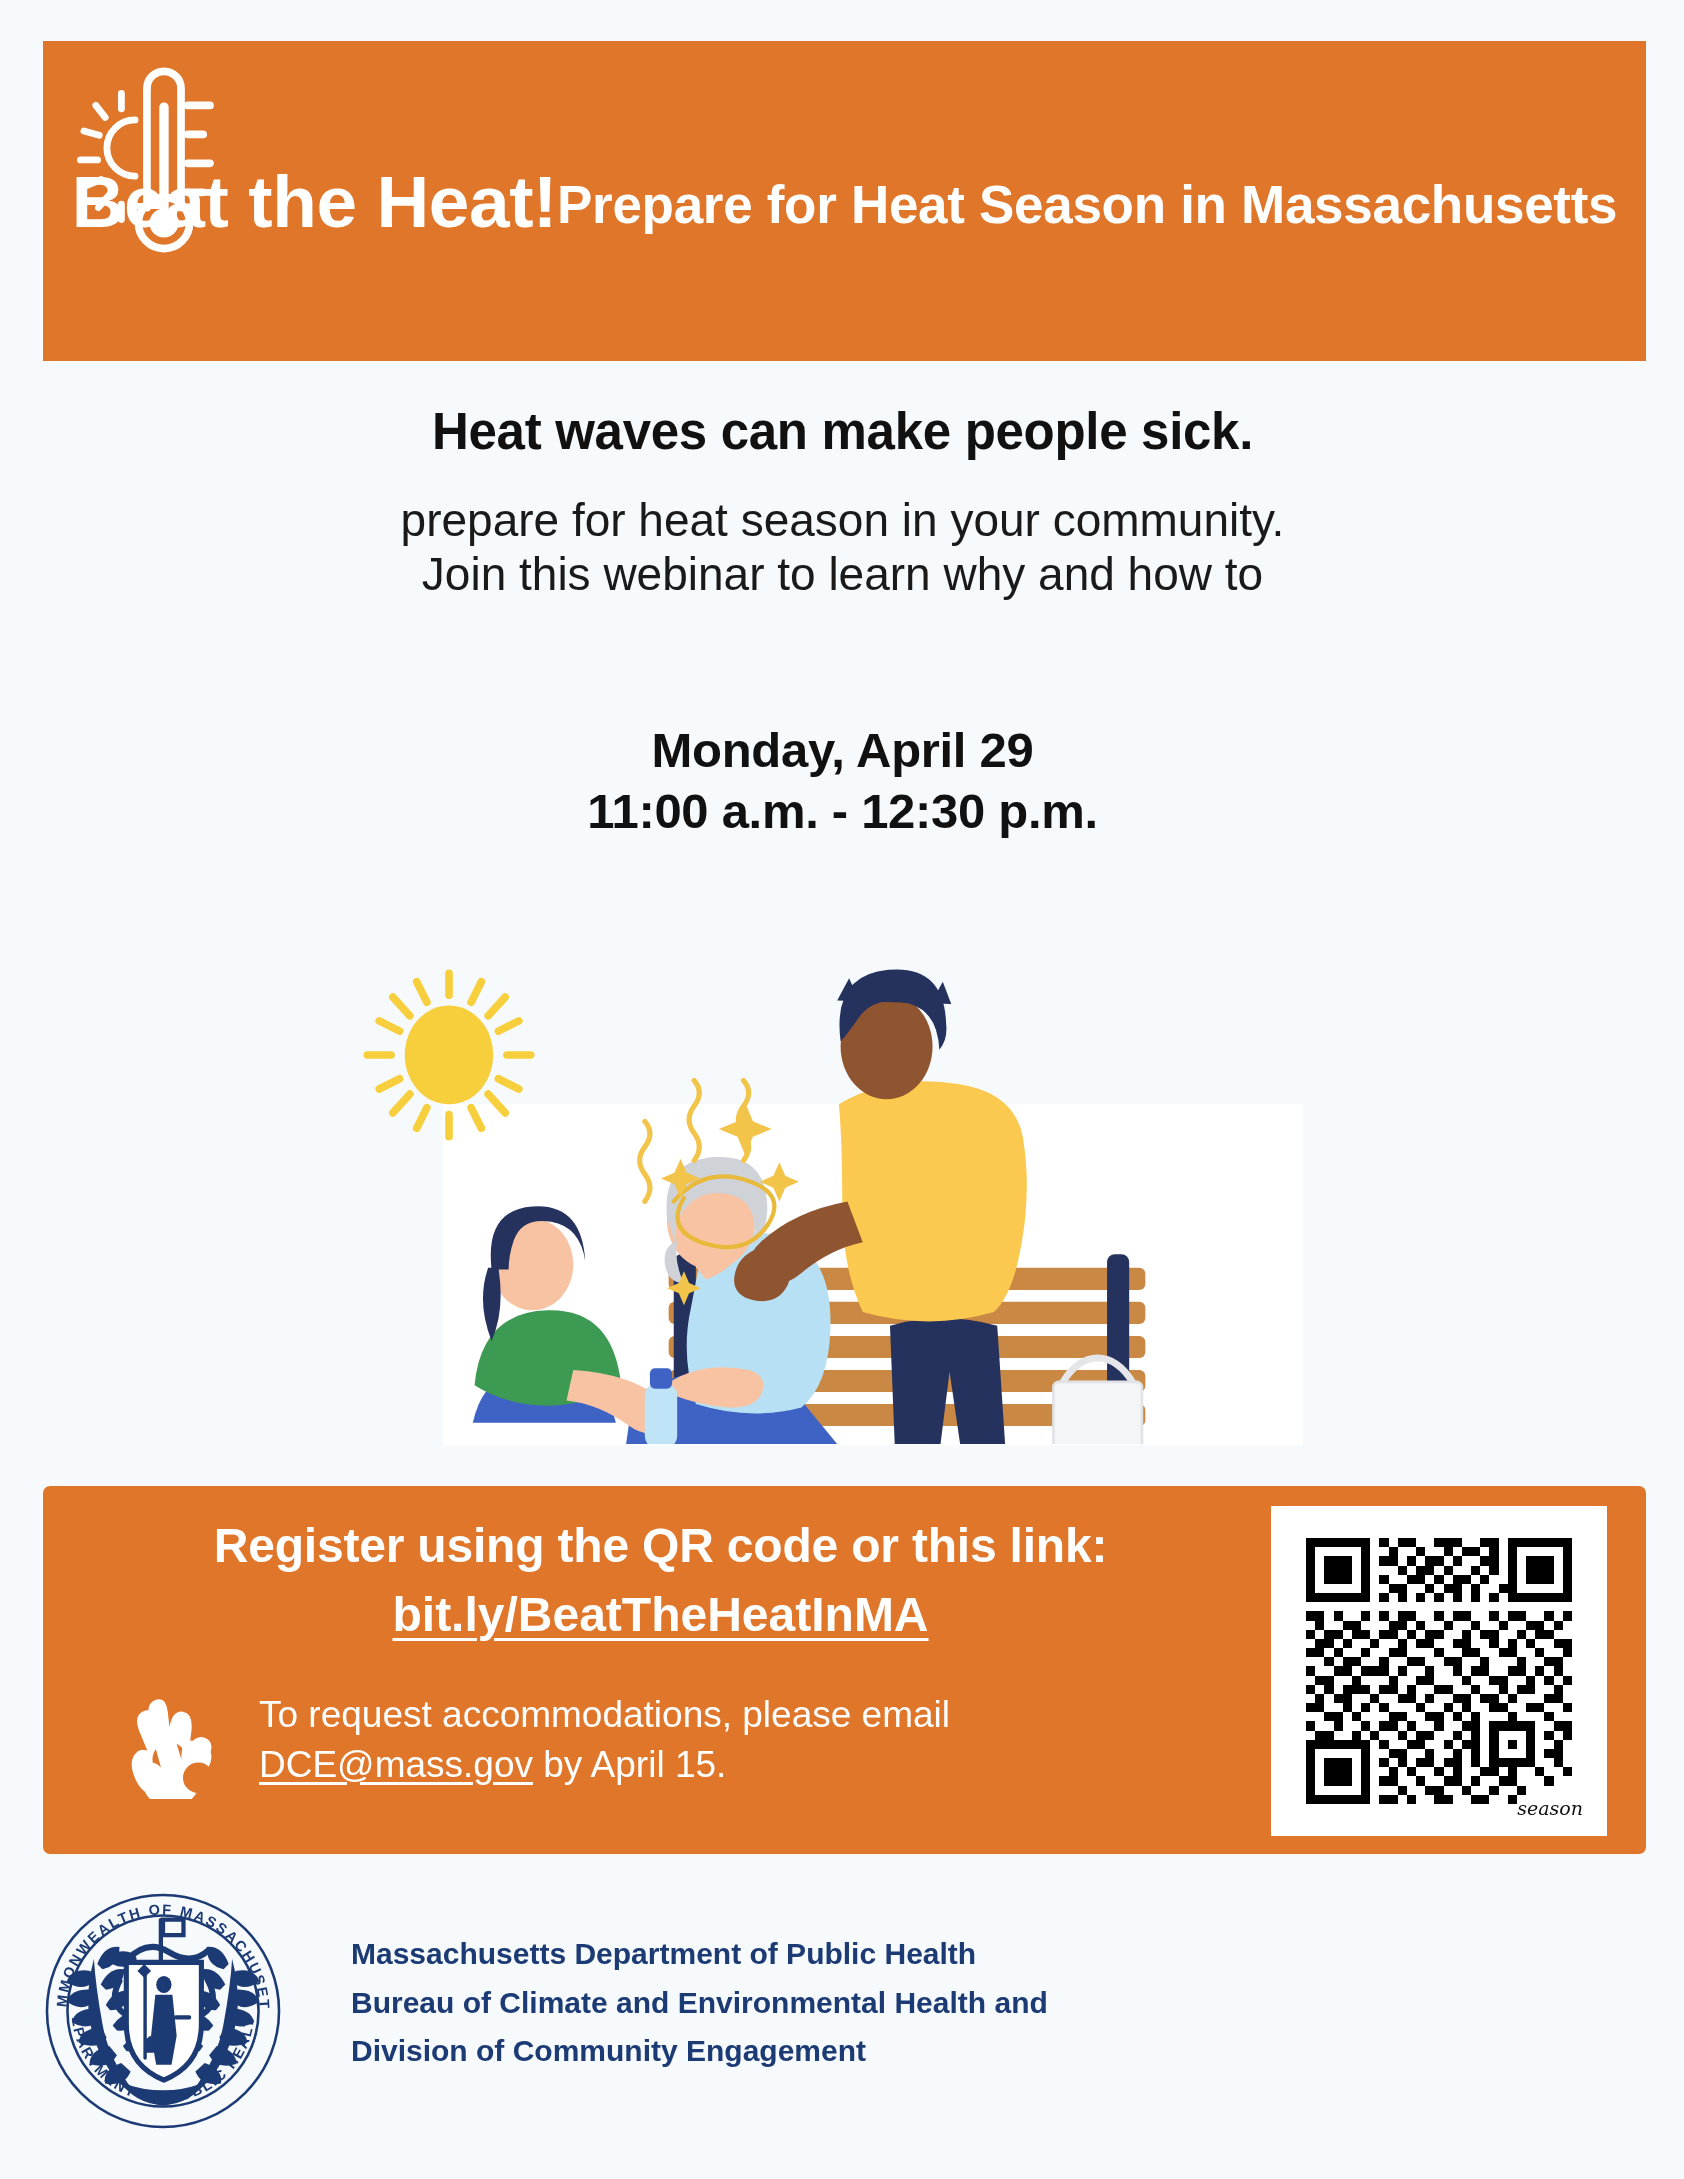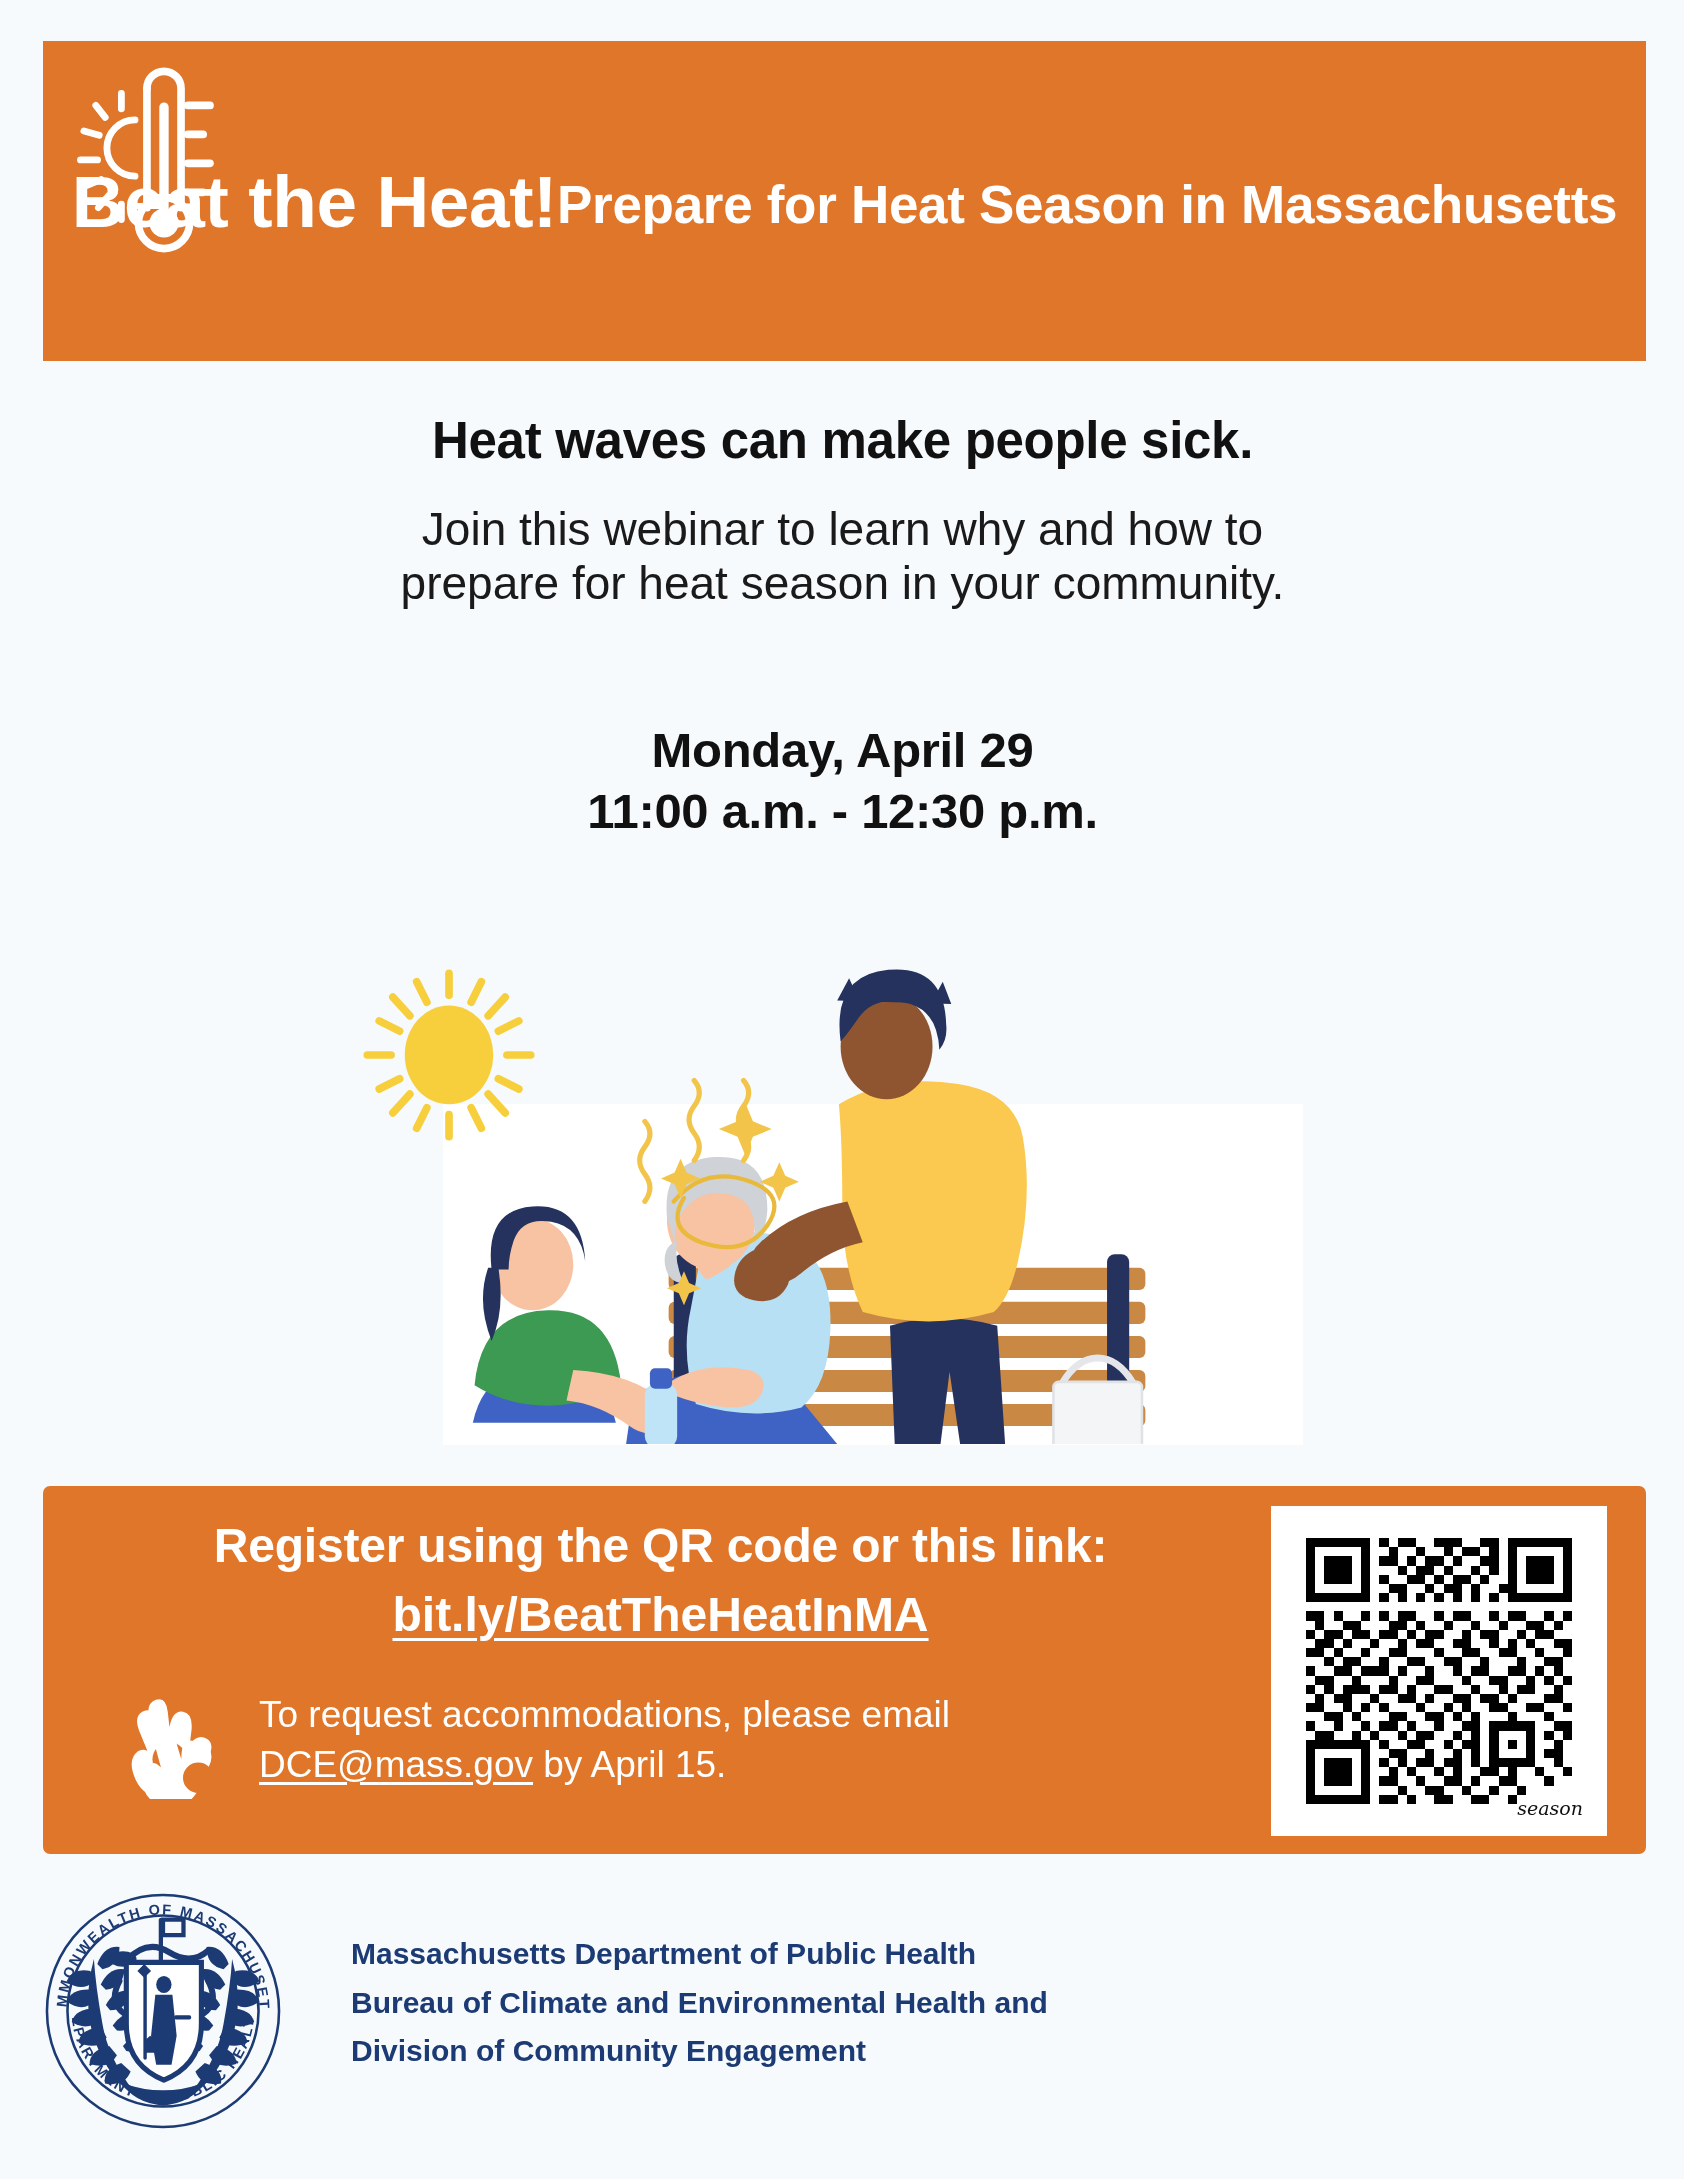--- a/index.html
+++ b/index.html
@@ -69,21 +69,21 @@
     position: absolute;
     left: 0;
     top: 402px;
     width: 1685px;
     text-align: center;
   }
   .headline {
     font-size: 51px;
     font-weight: bold;
     color: #111111;
-    margin: 9px 0 32px 0;
+    margin: 0 0 32px 0;
     letter-spacing: -0.3px;
   }
   .lede {
     font-size: 46px;
     font-weight: 400;
     color: #1a1a1a;
     line-height: 1.18;
     margin: 0;
   }
   .lede-line { display: block; }
@@ -278,22 +278,22 @@
 
   <div class="header-texts">
     <div class="header-title">Beat the Heat!</div>
     <div class="header-subtitle">Prepare for Heat Season in Massachusetts</div>
   </div>
 </div>
 
 <div class="body-block">
   <div class="headline">Heat waves can make people sick.</div>
   <div class="lede">
+    <span class="lede-line">prepare for heat season in your community.</span>
     <span class="lede-line">Join this webinar to learn why and how to</span>
-    <span class="lede-line">prepare for heat season in your community.</span>
   </div>
 </div>
 
 <div class="datetime-block">
   <span class="event-date">Monday, April 29</span>
   <span class="event-time">11:00 a.m. - 12:30 p.m.</span>
 </div>
 
 <div class="illustration">
   <div class="illo-white-card"></div>

